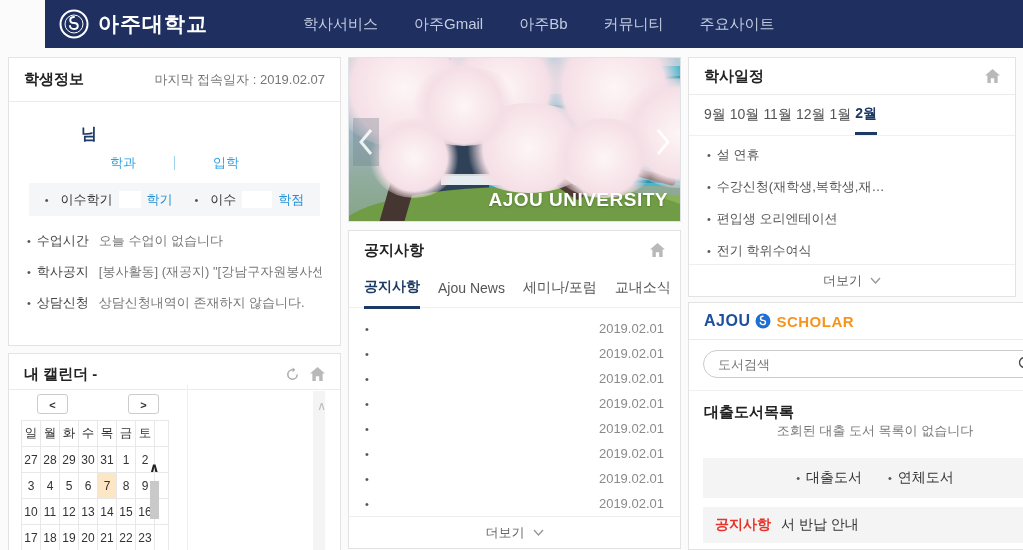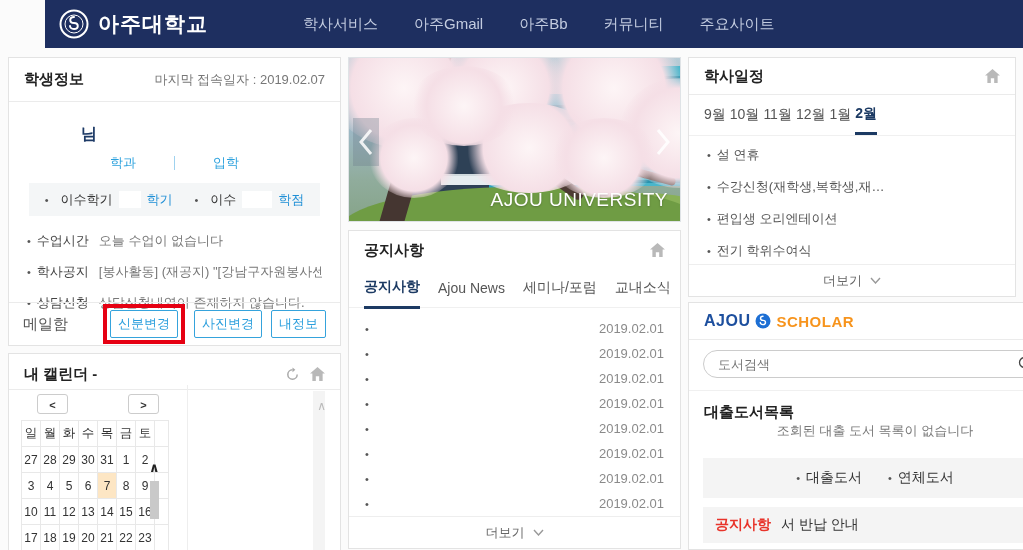--- a/index.html
+++ b/index.html
@@ -59,21 +59,21 @@
   .bld-navy{position:absolute;left:48px;top:14px;width:92px;height:132px;background:#2e4156;}
   .bld-teal{position:absolute;left:140px;top:36px;width:118px;height:108px;background:repeating-linear-gradient(180deg,#2ba2bd 0 11px,#1d7e98 11px 14px);}
   .bld-teal2{position:absolute;left:258px;top:8px;width:80px;height:120px;background:repeating-linear-gradient(180deg,#4ab6cb 0 10px,#2a93ad 10px 13px);}
   .walkway{position:absolute;left:92px;top:116px;width:150px;height:9px;background:#e6edf0;border-top:2px solid #cfd9dd;}
   .hedge{position:absolute;left:-10px;bottom:-14px;width:360px;height:48px;background:#6f9c44;border-radius:50% 40% 0 0/ 90% 70% 0 0;}
   .hedge2{position:absolute;left:160px;bottom:-10px;width:220px;height:38px;background:#89b157;border-radius:60% 40% 0 0/100% 80% 0 0;}
   .trunk{position:absolute;left:52px;top:-30px;width:24px;height:240px;background:#453631;transform:rotate(16deg);border-radius:8px;}
   .branch{position:absolute;left:150px;top:-10px;width:11px;height:190px;background:#4d3b34;transform:rotate(-55deg);border-radius:6px;}
   .branch2{position:absolute;left:250px;top:30px;width:8px;height:150px;background:#4d3b34;transform:rotate(-75deg);border-radius:6px;}
   .bl{position:absolute;border-radius:50%;background:radial-gradient(circle,#fdf5f6 0%,#f5dfe6 55%,rgba(245,223,230,0) 74%);}
-  .caption{position:absolute;right:12px;bottom:10px;color:#fff;font-size:19px;font-weight:normal;letter-spacing:.5px;text-shadow:0 1px 2px rgba(0,0,0,.25);}
+  .caption{position:absolute;right:12px;bottom:10px;color:#fff;font-size:19px;font-weight:bold;letter-spacing:.5px;text-shadow:0 1px 2px rgba(0,0,0,.25);}
   .car-arrow{position:absolute;top:60px;width:26px;height:48px;display:flex;align-items:center;justify-content:center;cursor:pointer;}
   .car-left{left:4px;background:rgba(110,125,140,.35);}
   .car-right{right:4px;}
   
   #p-notice{left:348px;top:230px;width:333px;height:319px;}
   .tabs-row{display:flex;align-items:center;padding:0 15px;height:38px;border-bottom:1px solid #f0f0f0;gap:18px;}
   .tab{font-size:14px;color:#555;cursor:pointer;padding-bottom:10px;margin-bottom:-10px;white-space:nowrap;}
   .tab.active{color:#1c3a63;font-weight:bold;border-bottom:3px solid #1c3a63;}
   .tabs-icon{margin-left:auto;cursor:pointer;line-height:0;}
   .notice-list{list-style:none;margin:8px 0 0;padding:0;}
@@ -165,30 +165,20 @@
         <span class="blt">•</span>
         <span class="info-label">학사공지</span>
         <span class="info-val">[봉사활동] (재공지) "[강남구자원봉사센터]…</span>
       </div>
       <div class="info-row">
         <span class="blt">•</span>
         <span class="info-label">상담신청</span>
         <span class="info-val">상담신청내역이 존재하지 않습니다.</span>
       </div>
     </div>
-  <div class="mail-row">
-    <span class="mail-label">메일함</span>
-    <span class="btn-group">
-      <span class="hl-box">
-        <button class="sky-btn">신분변경</button>
-      </span>
-      <button class="sky-btn">사진변경</button>
-      <button class="sky-btn">내정보</button>
-    </span>
-  </div>
 </div>
 
 <div class="panel" id="p-cal">
   <div class="p-hdr">
     <span class="p-title">내 캘린더 -</span>
     <span class="hdr-icons">
       <span>
         <svg width="15" height="15" viewBox="0 0 16 16">
             <path d="M13 8 A5 5 0 1 1 8 3" fill="none" stroke="#a9a9a9" stroke-width="1.6"></path>
             <path d="M8 0.5 L11 3 L8 5.5 Z" fill="#a9a9a9"></path>

